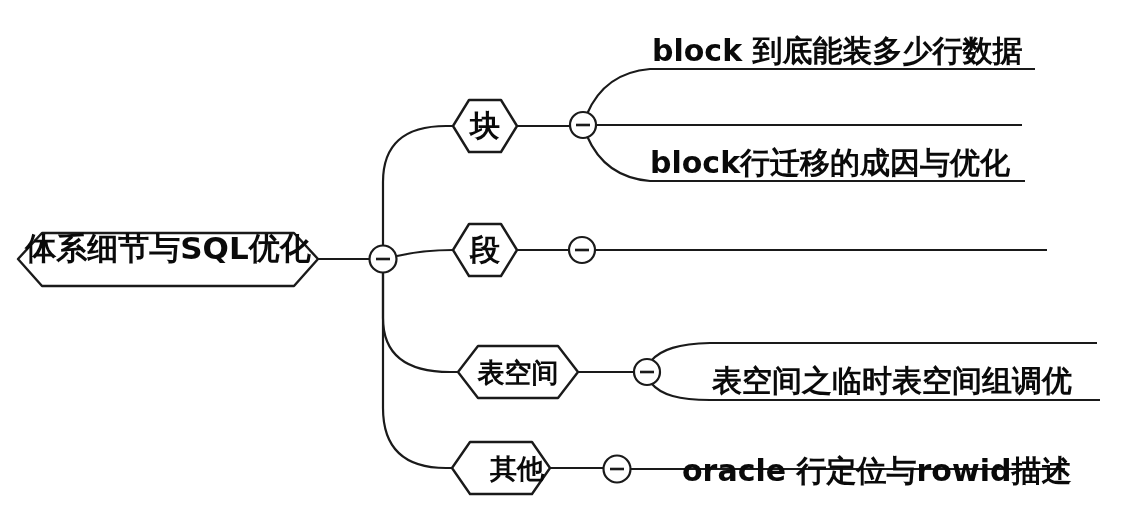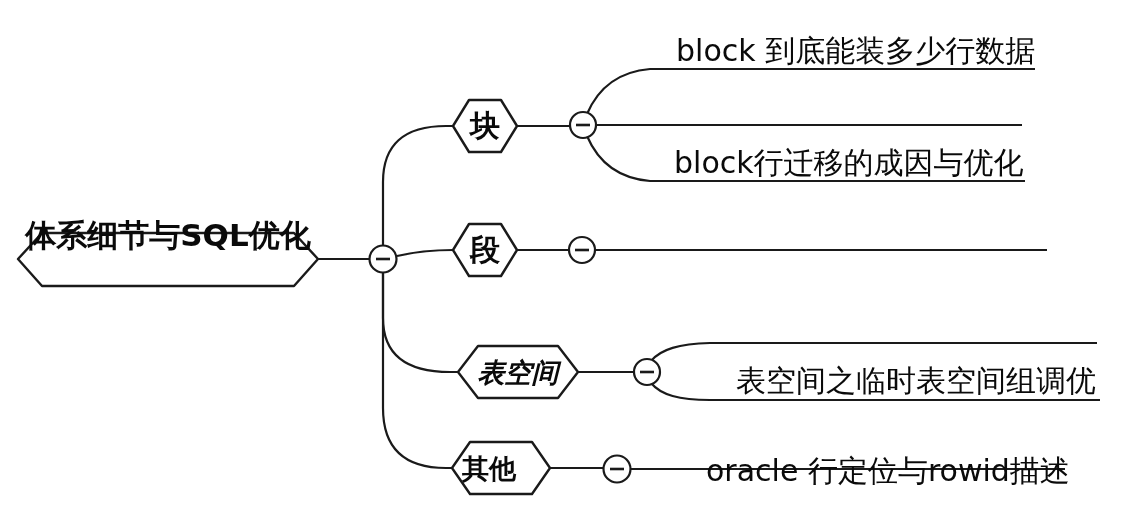--- a/index.html
+++ b/index.html
@@ -13,24 +13,23 @@
   #wires{position:absolute;left:0;top:0;width:1138px;height:524px;}
   .node-label{
     position:absolute;
     display:flex;align-items:center;justify-content:center;
     color:#0a0a0a;font-weight:700;white-space:nowrap;
     letter-spacing:0px;line-height:1;
     cursor:default;
   }
   .leaf-label{
     position:absolute;
-    color:#0a0a0a;font-weight:400;white-space:nowrap;
+    color:#0a0a0a;font-weight:700;white-space:nowrap;
     font-size:30px;line-height:1;letter-spacing:0px;
     cursor:default;
-    margin-left:24px;
   }
   .root-label{font-size:31px;}
   .topic-label{font-size:30px;}
   .topic-label-small{font-size:27px;}
 </style>
 </head>
 <body>
 
 <div id="canvas">
 
@@ -90,25 +89,25 @@
     <g>
       <circle cx="647" cy="372" r="13" fill="#ffffff" stroke="#1a1a1a" stroke-width="2.2"></circle>
       <line x1="640" y1="372" x2="654" y2="372" stroke="#1a1a1a" stroke-width="2.6"></line>
     </g>
     <g>
       <circle cx="617" cy="469" r="13.5" fill="#ffffff" stroke="#1a1a1a" stroke-width="2.2"></circle>
       <line x1="610" y1="469" x2="624" y2="469" stroke="#1a1a1a" stroke-width="2.6"></line>
     </g>
   </svg>
 
-  <div class="node-label root-label" style="left:18px;top:217px;width:300px;height:36px;">体系细节与SQL优化</div>
+  <div class="node-label root-label" style="left:18px;top:230px;width:300px;height:36px;">体系细节与SQL优化</div>
 
   <div class="node-label topic-label" style="left:453px;top:100px;width:64px;height:52px;">块</div>
   <div class="node-label topic-label" style="left:453px;top:224px;width:64px;height:52px;">段</div>
-  <div class="node-label topic-label-small node-label" style="left:458px;top:346px;width:120px;height:52px;font-style:italic;">表空间</div>
-  <div class="node-label topic-label-small node-label" style="left:440px;top:442px;width:98px;height:52px;">其他</div>
+  <div class="node-label topic-label-small node-label" style="left:458px;top:346px;width:120px;height:52px;">表空间</div>
+  <div class="node-label topic-label-small node-label" style="left:468px;top:442px;width:98px;height:52px;">其他</div>
 
   <div class="leaf-label" style="left:652px;top:36px;">block 到底能装多少行数据</div>
   <div class="leaf-label" style="left:650px;top:148px;text-align:right;">block行迁移的成因与优化</div>
   <div class="leaf-label" style="left:712px;top:366px;">表空间之临时表空间组调优</div>
   <div class="leaf-label" style="left:682px;top:456px;">oracle 行定位与rowid描述</div>
 
 </div>
 
 </body></html>

